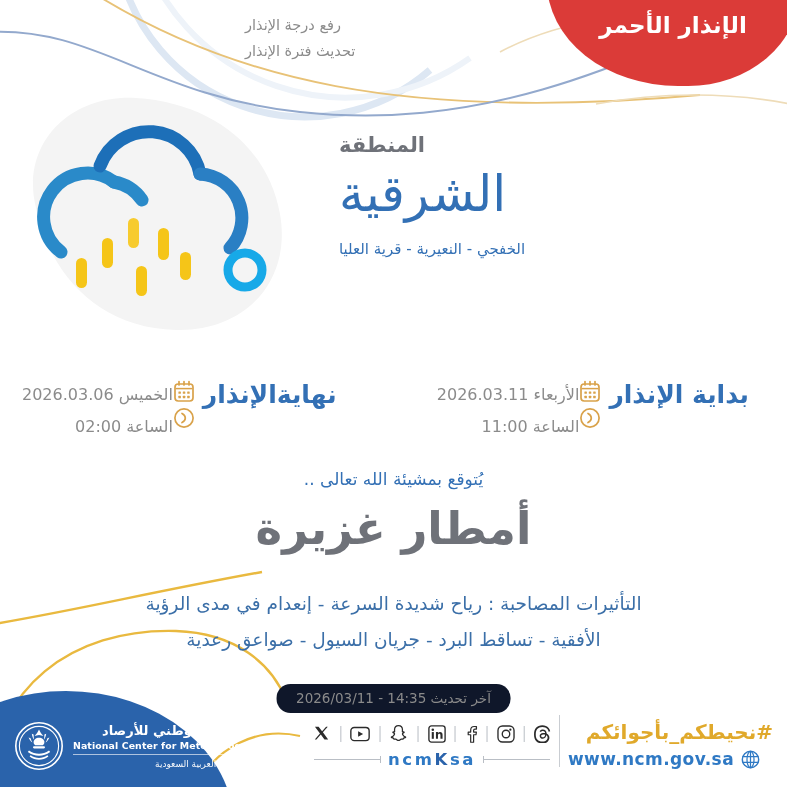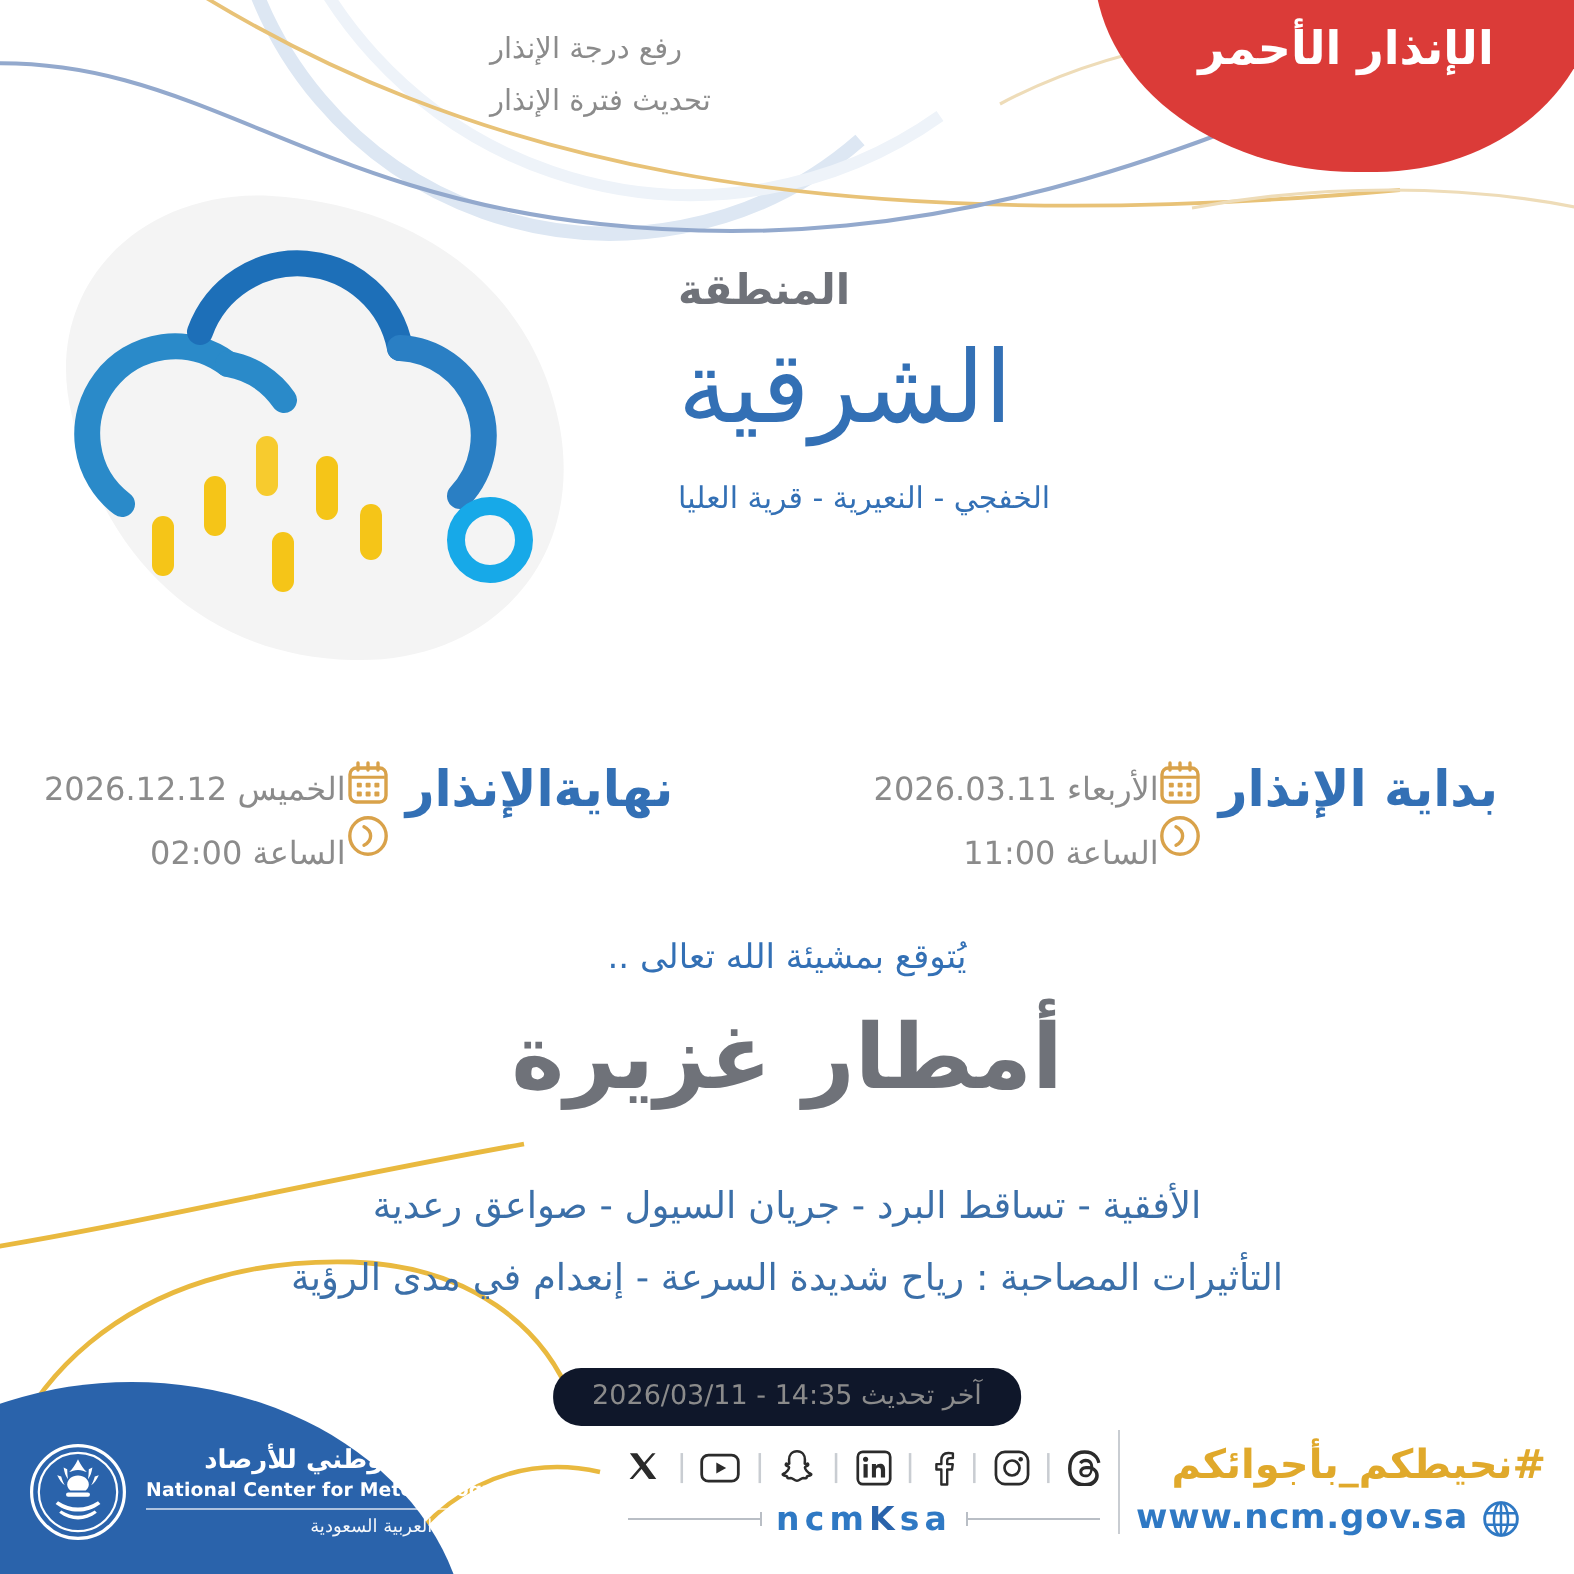--- a/index.html
+++ b/index.html
@@ -386,33 +386,33 @@
           <rect x="9.8" y="15.8" width="2.5" height="2.4" rx="0.5"></rect>
           <rect x="14.2" y="15.8" width="2.5" height="2.4" rx="0.5"></rect>
         </g>
       </svg>
       <svg class="ico-clock" width="22" height="22" viewBox="0 0 22 22">
         <circle cx="11" cy="11" r="9.1" fill="none" stroke="#d9a24a" stroke-width="1.7"></circle>
         <path d="M9 6.4 C 13.4 8.6 13.4 13.4 9 15.6" fill="none" stroke="#d9a24a" stroke-width="1.7" stroke-linecap="round"></path>
       </svg>
     </div>
     <div class="dr-vals">
-      <div class="dr-line"><span>الخميس</span> <span class="num">2026.12.12</span></div>
+      <div class="dr-line"><span>الخميس</span> <span class="num">2026.03.06</span></div>
       <div class="dr-line"><span>الساعة</span> <span class="num">02:00</span></div>
     </div>
   </div>
 
   <div class="forecast">
     <div class="forecast-kicker">يُتوقع بمشيئة الله تعالى ..</div>
     <div class="forecast-main">أمطار غزيرة</div>
   </div>
 
   <div class="impacts">
+    <div>التأثيرات المصاحبة : رياح شديدة السرعة - إنعدام في مدى الرؤية</div>
     <div>الأفقية - تساقط البرد - جريان السيول - صواعق رعدية</div>
-    <div>التأثيرات المصاحبة : رياح شديدة السرعة - إنعدام في مدى الرؤية</div>
   </div>
 
   <div class="update-pill">
     <span>آخر تحديث</span>
     <span class="num">2026/03/11 - 14:35</span>
   </div>
 
   <div class="footer-blob"></div>
 
   <div class="ncm-logo">

